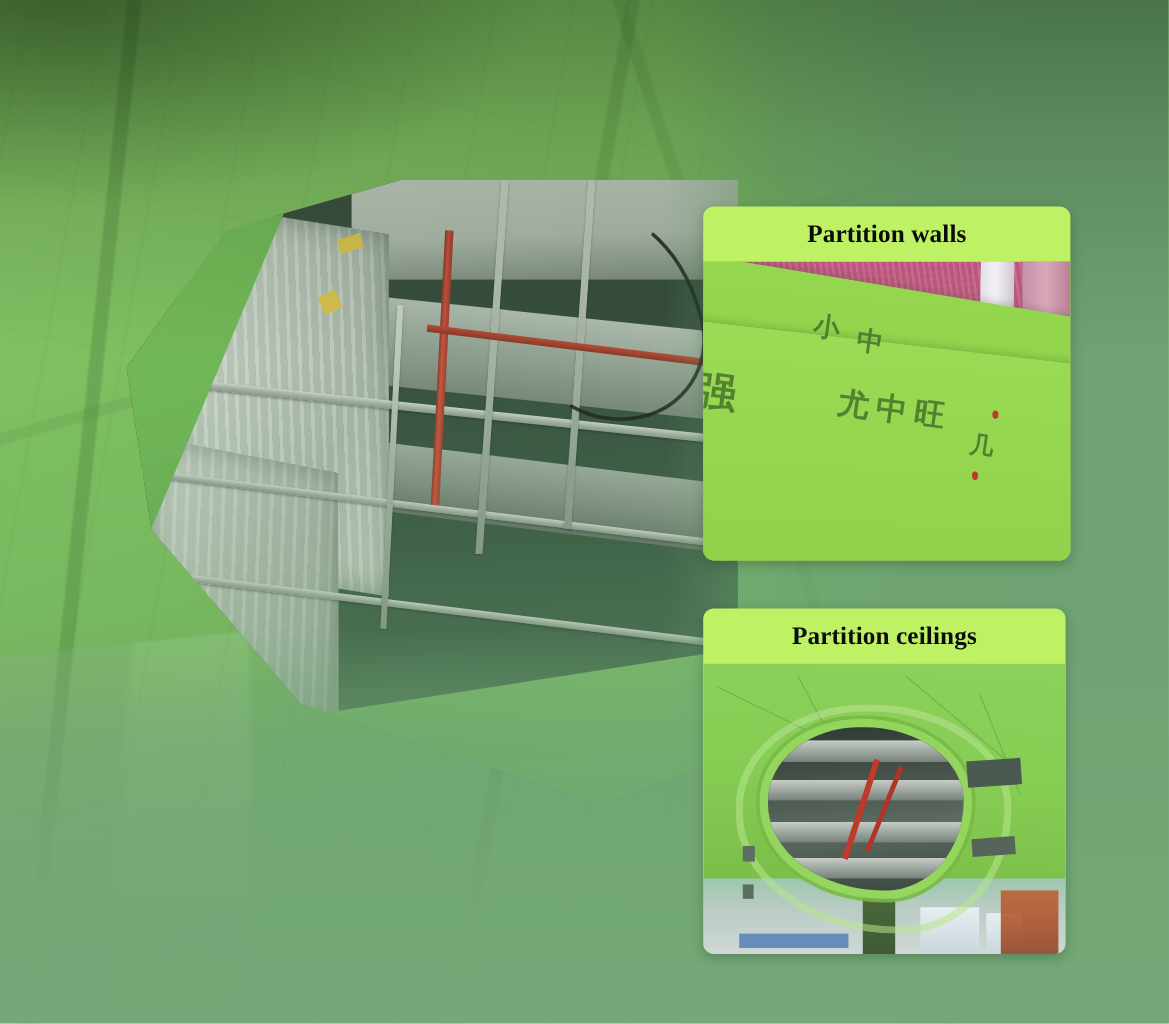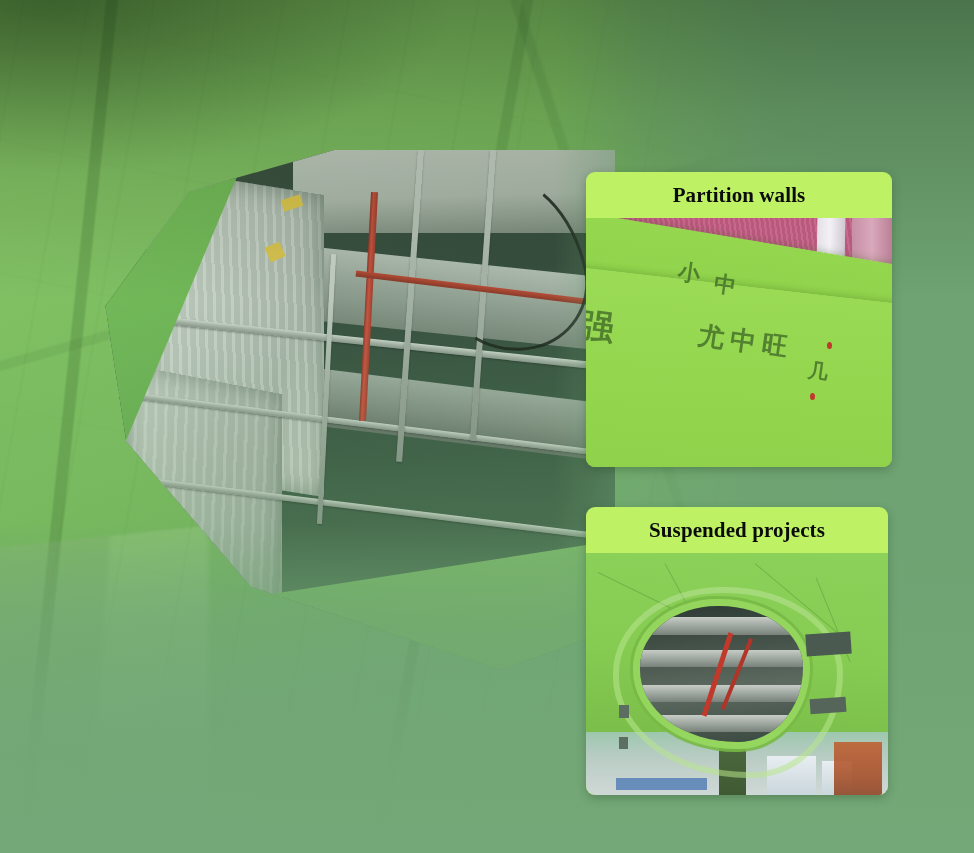--- a/index.html
+++ b/index.html
@@ -378,21 +378,21 @@
       <span class="pw-txt" style="left:92px;top:40px;font-size:22px;transform:rotate(8deg);">小</span>
       <span class="pw-txt" style="left:128px;top:52px;font-size:22px;transform:rotate(8deg);">中</span>
       <span class="pw-txt" style="left:112px;top:106px;font-size:26px;transform:rotate(8deg);letter-spacing:6px;">尤中旺</span>
       <span class="pw-txt" style="left:222px;top:140px;font-size:20px;transform:rotate(8deg);">几</span>
       <span class="pw-dot" style="left:241px;top:124px;"></span>
       <span class="pw-dot" style="left:224px;top:175px;"></span>
     </div>
   </div>
 
   <div class="card" id="card-ceiling">
-    <div class="card-title">Suspended projects</div>
+    <div class="card-title">Partition ceilings</div>
     <div class="card-photo">
       <div class="sc-green"></div>
 
       <div class="sc-seam" style="left:4%;top:8%;width:40%;transform:rotate(26deg);"></div>
       <div class="sc-seam" style="left:26%;top:4%;width:36%;transform:rotate(62deg);"></div>
       <div class="sc-seam" style="left:56%;top:4%;width:40%;transform:rotate(40deg);"></div>
       <div class="sc-seam" style="left:76%;top:10%;width:30%;transform:rotate(68deg);"></div>
 
       <div class="sc-floor"></div>
       <div class="sc-win" style="left:60%;width:16%;height:16%;"></div>

